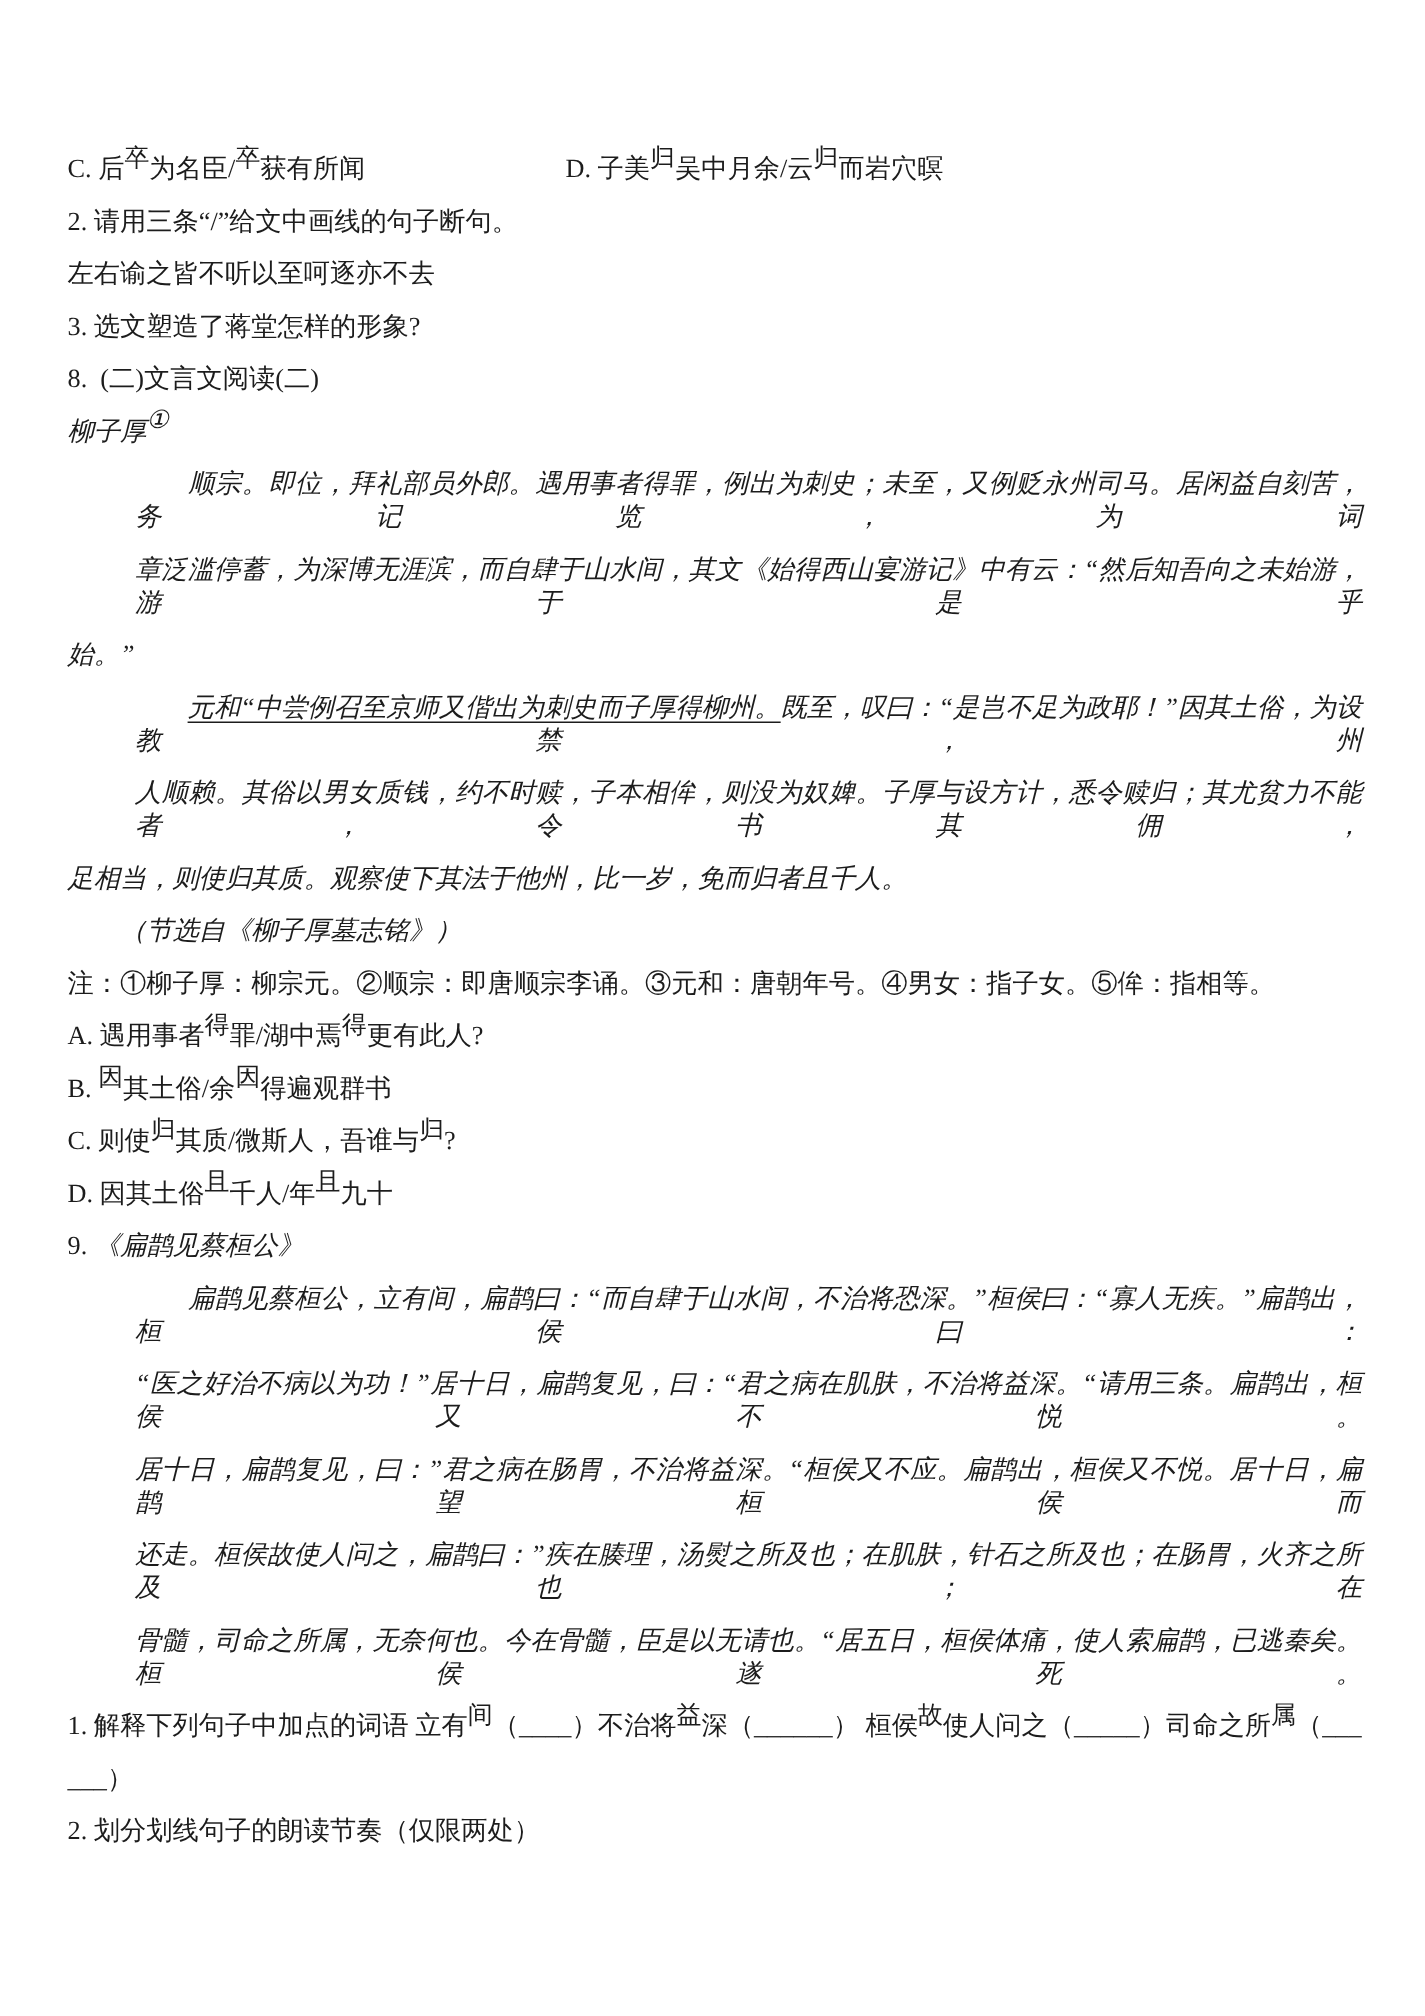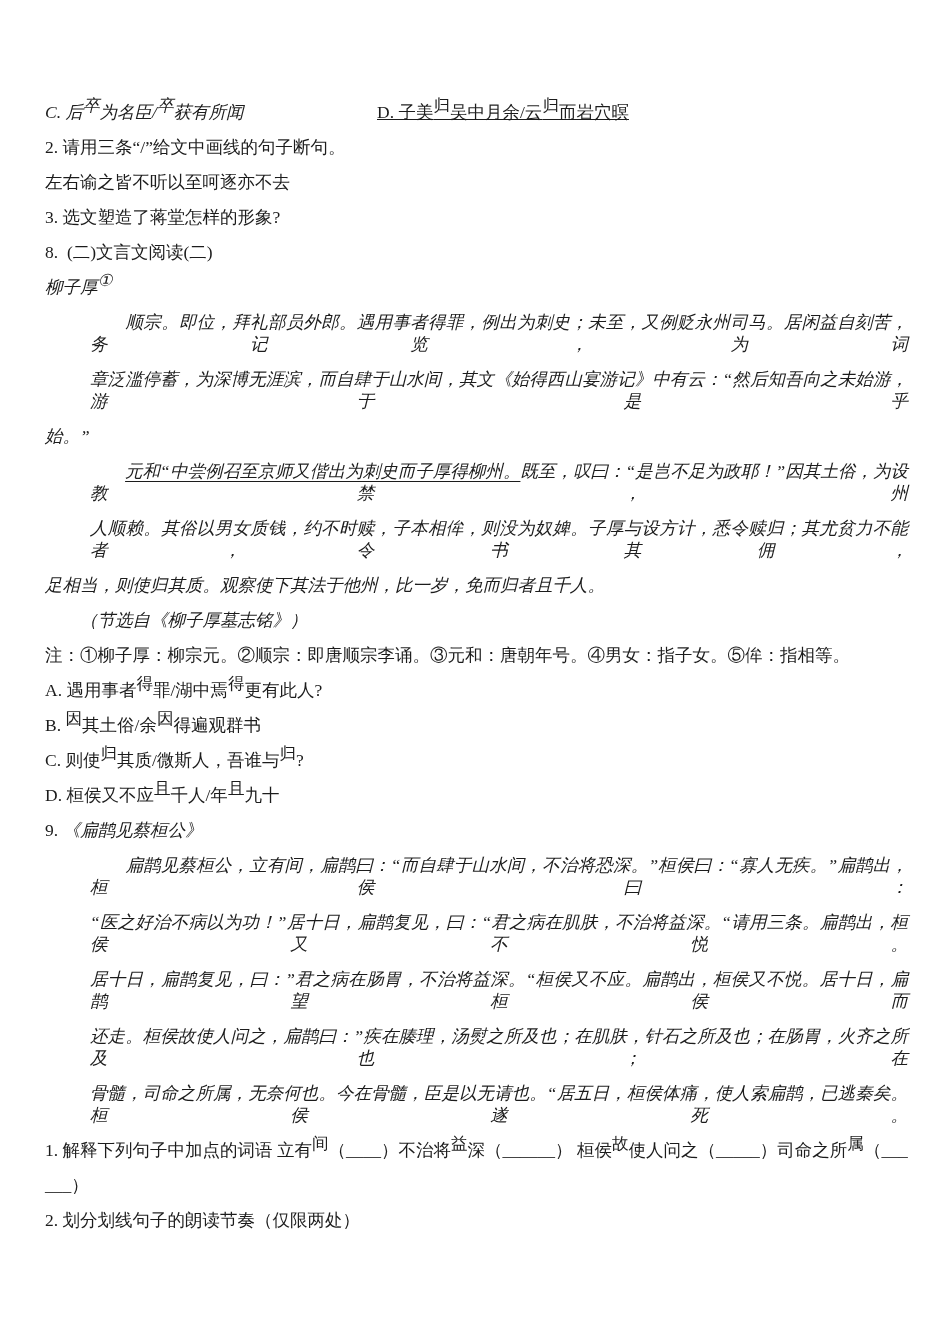--- a/index.html
+++ b/index.html
@@ -44,22 +44,22 @@
     text-decoration: underline;
     text-underline-offset: 4px;
     text-decoration-thickness: 1px;
   }
   
   .it { font-style: italic; margin-top: 10px; }
   
   .spaced { letter-spacing: 1.5px; }
   
   .pair { display: flex; }
-  .pair .left  { width: 332px; flex: 0 0 332px; font-style: italic; }
-  .pair .right { flex: 1; text-decoration: underline; }
+  .pair .left  { width: 332px; flex: 0 0 332px; }
+  .pair .right { flex: 1; }
 </style>
 </head>
 <body>
 
 <div class="doc">
 
   <div class="row q pair">
     <span class="left"><span>C. 后</span><span class="sup">卒</span><span>为名臣/</span><span class="sup">卒</span><span>获有所闻</span></span>
     <span class="right"><span>D. 子美</span><span class="sup">归</span><span>吴中月余/云</span><span class="sup">归</span><span>而岩穴暝</span></span>
   </div>
@@ -75,21 +75,21 @@
   <div class="row p"><span>始。”</span></div>
   <div class="row p fill"><span>　　</span><span class="ul">元和“中尝例召至京师又偕出为刺史而子厚得柳州。</span><span>既至，叹曰：“是岂不足为政耶！”因其土俗，为设教禁，州</span></div>
   <div class="row p fill"><span>人顺赖。其俗以男女质钱，约不时赎，子本相侔，则没为奴婢。子厚与设方计，悉令赎归；其尤贫力不能者，令书其佣，</span></div>
   <div class="row p"><span>足相当，则使归其质。观察使下其法于他州，比一岁，免而归者且千人。</span></div>
   <div class="row p"><span>　　（节选自《柳子厚墓志铭》）</span></div>
 
   <div class="row q"><span>注：①柳子厚：柳宗元。②顺宗：即唐顺宗李诵。③元和：唐朝年号。④男女：指子女。⑤侔：指相等。</span></div>
   <div class="row q"><span>A. 遇用事者</span><span class="sup">得</span><span>罪/湖中焉</span><span class="sup">得</span><span>更有此人?</span></div>
   <div class="row q"><span>B. </span><span class="sup">因</span><span>其土俗/余</span><span class="sup">因</span><span>得遍观群书</span></div>
   <div class="row q"><span>C. 则使</span><span class="sup">归</span><span>其质/微斯人，吾谁与</span><span class="sup">归</span><span>?</span></div>
-  <div class="row q"><span>D. 桓侯又不应</span><span class="sup">且</span><span>千人/年</span><span class="sup">且</span><span>九十</span></div>
+  <div class="row q"><span>D. 因其土俗</span><span class="sup">且</span><span>千人/年</span><span class="sup">且</span><span>九十</span></div>
   <div class="row q"><span>9. </span><span class="it">《扁鹊见蔡桓公》</span></div>
 
   <div class="row p fill"><span>　　扁鹊见蔡桓公，立有间，扁鹊曰：“而自肆于山水间，不治将恐深。”桓侯曰：“寡人无疾。”扁鹊出，桓侯曰：</span></div>
   <div class="row p fill"><span>“医之好治不病以为功！”居十日，扁鹊复见，曰：“君之病在肌肤，不治将益深。“请用三条。扁鹊出，桓侯又不悦。</span></div>
   <div class="row p fill"><span>居十日，扁鹊复见，曰：”君之病在肠胃，不治将益深。“桓侯又不应。扁鹊出，桓侯又不悦。居十日，扁鹊望桓侯而</span></div>
   <div class="row p fill"><span>还走。桓侯故使人问之，扁鹊曰：”疾在腠理，汤熨之所及也；在肌肤，针石之所及也；在肠胃，火齐之所及也；在</span></div>
   <div class="row p fill"><span>骨髓，司命之所属，无奈何也。今在骨髓，臣是以无请也。“居五日，桓侯体痛，使人索扁鹊，已逃秦矣。桓侯遂死。</span></div>
 
   <div class="row q"><span>1. 解释下列句子中加点的词语 立有</span><span class="sup">间</span><span>（____）不治将</span><span class="sup">益</span><span>深（______） 桓侯</span><span class="sup">故</span><span>使人问之（_____）司命之所</span><span class="sup">属</span><span>（___</span></div>
   <div class="row q"><span>___）</span></div>

